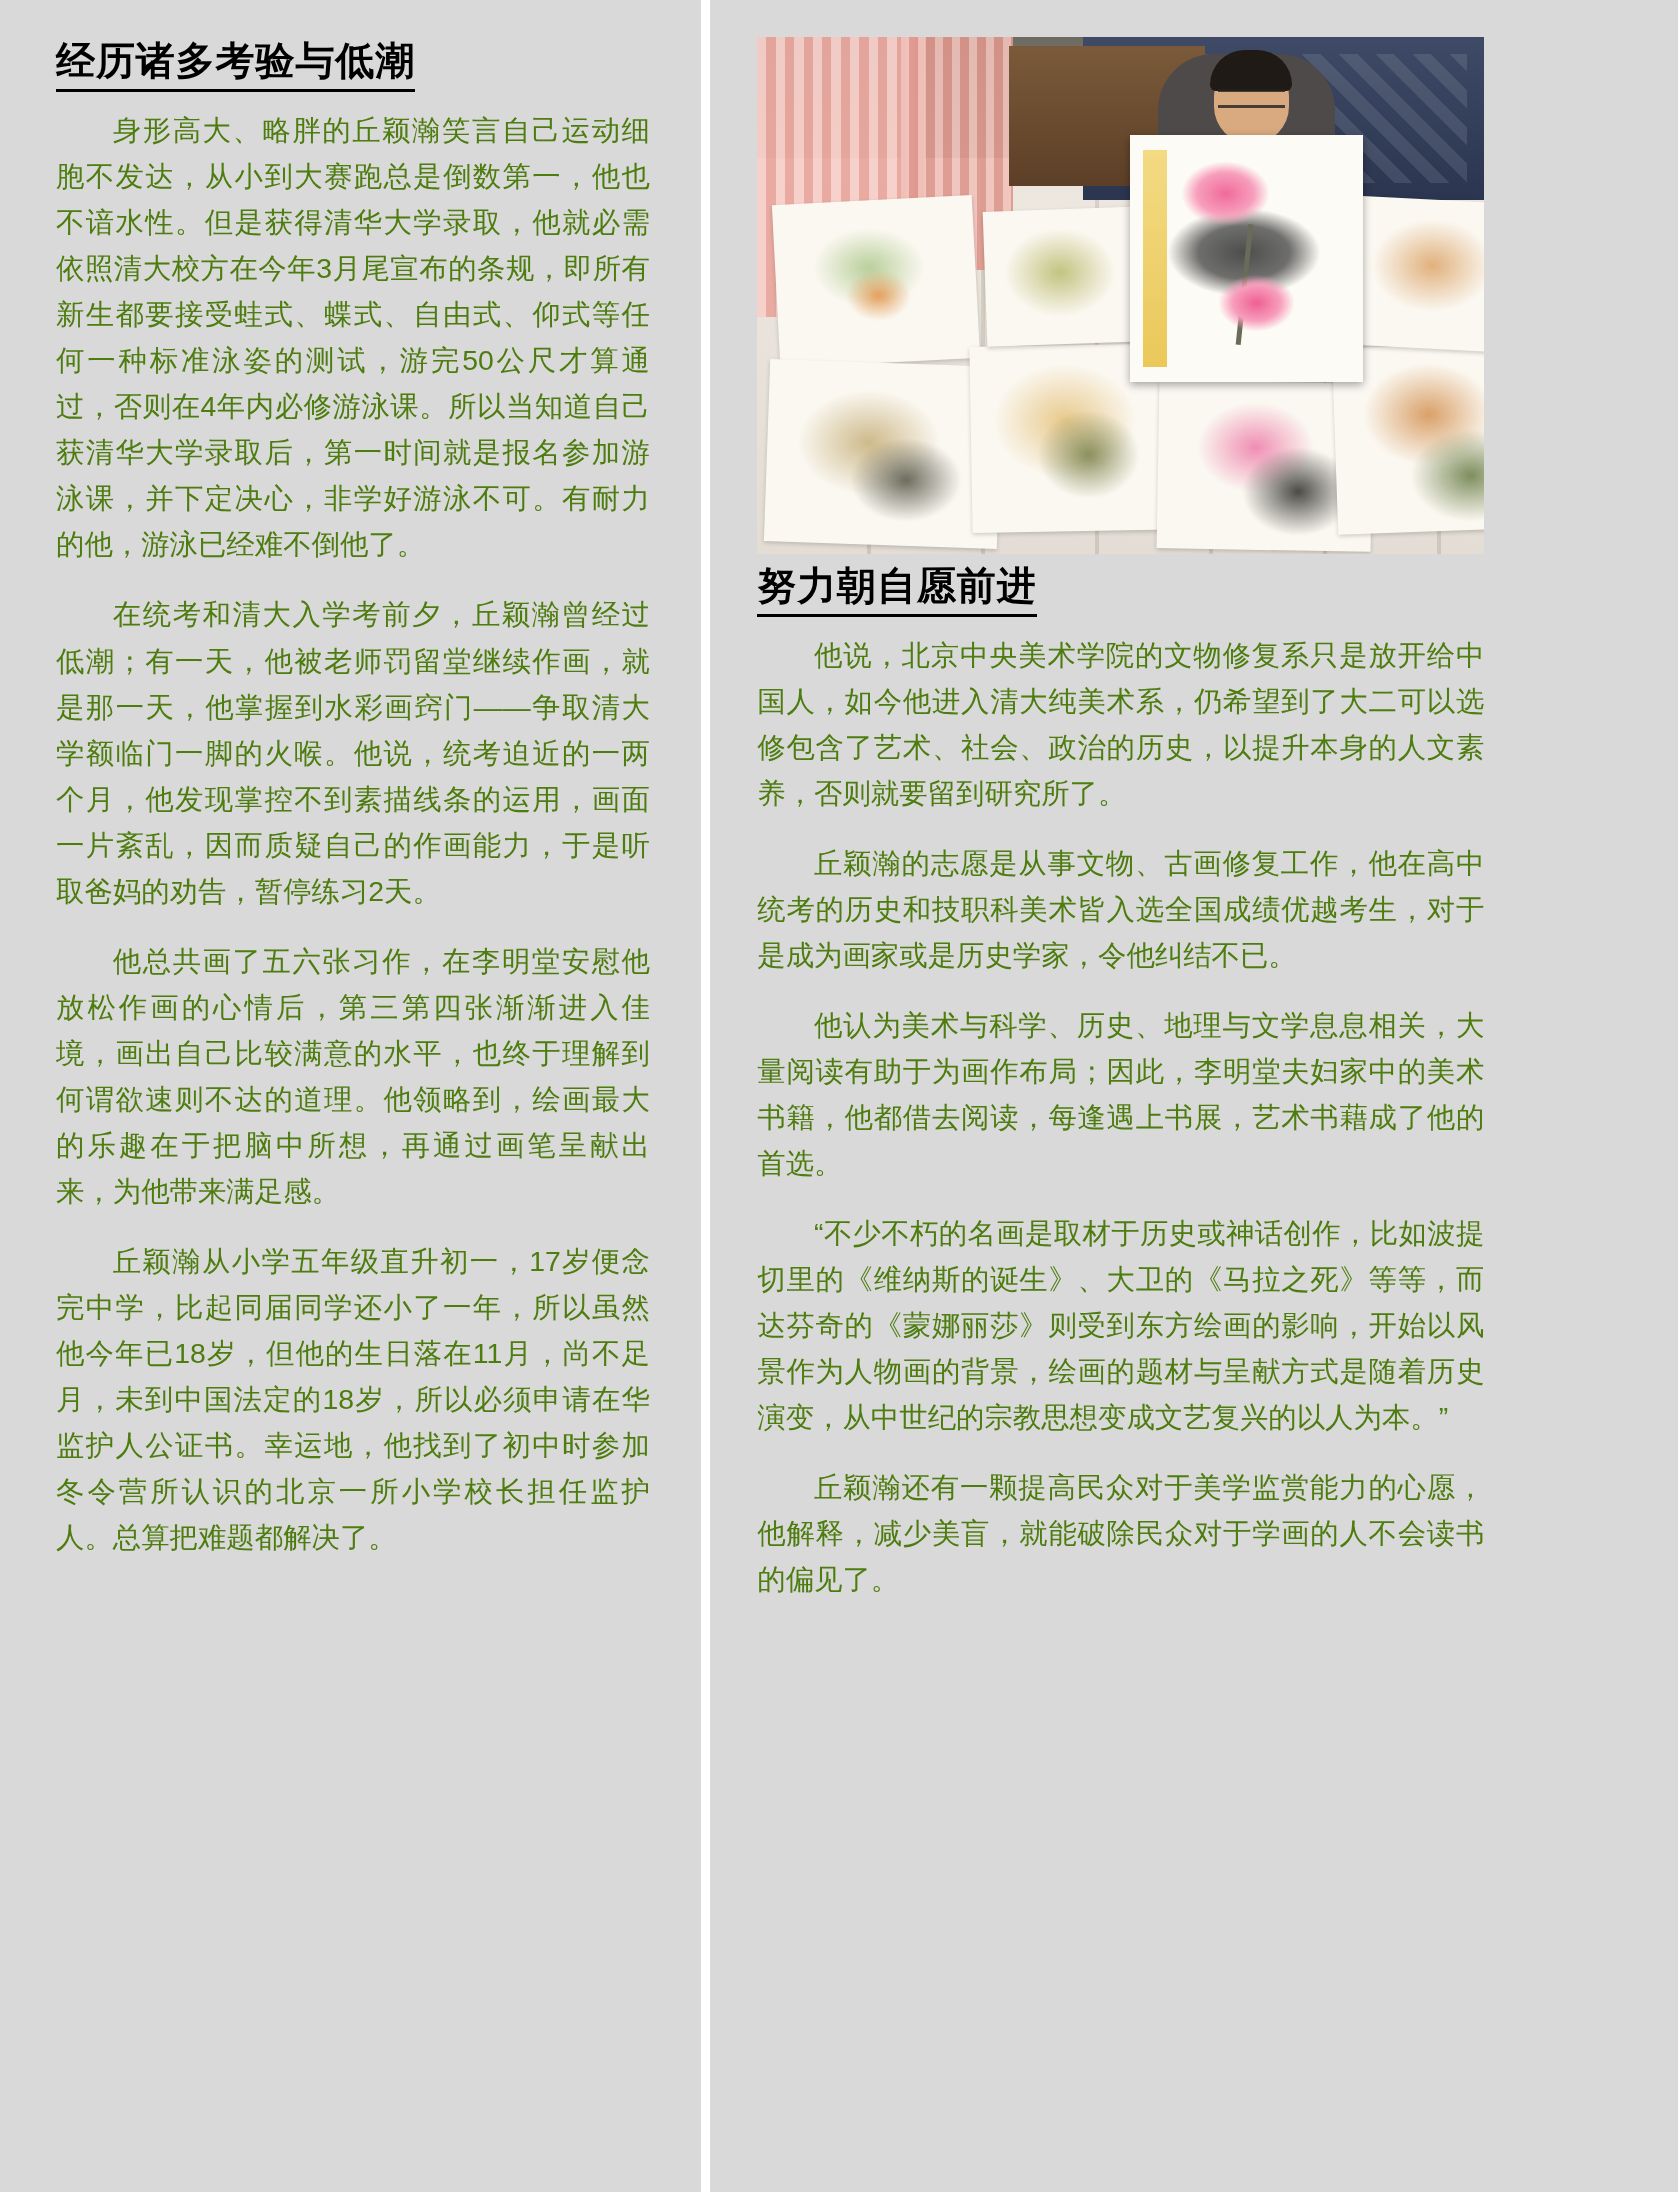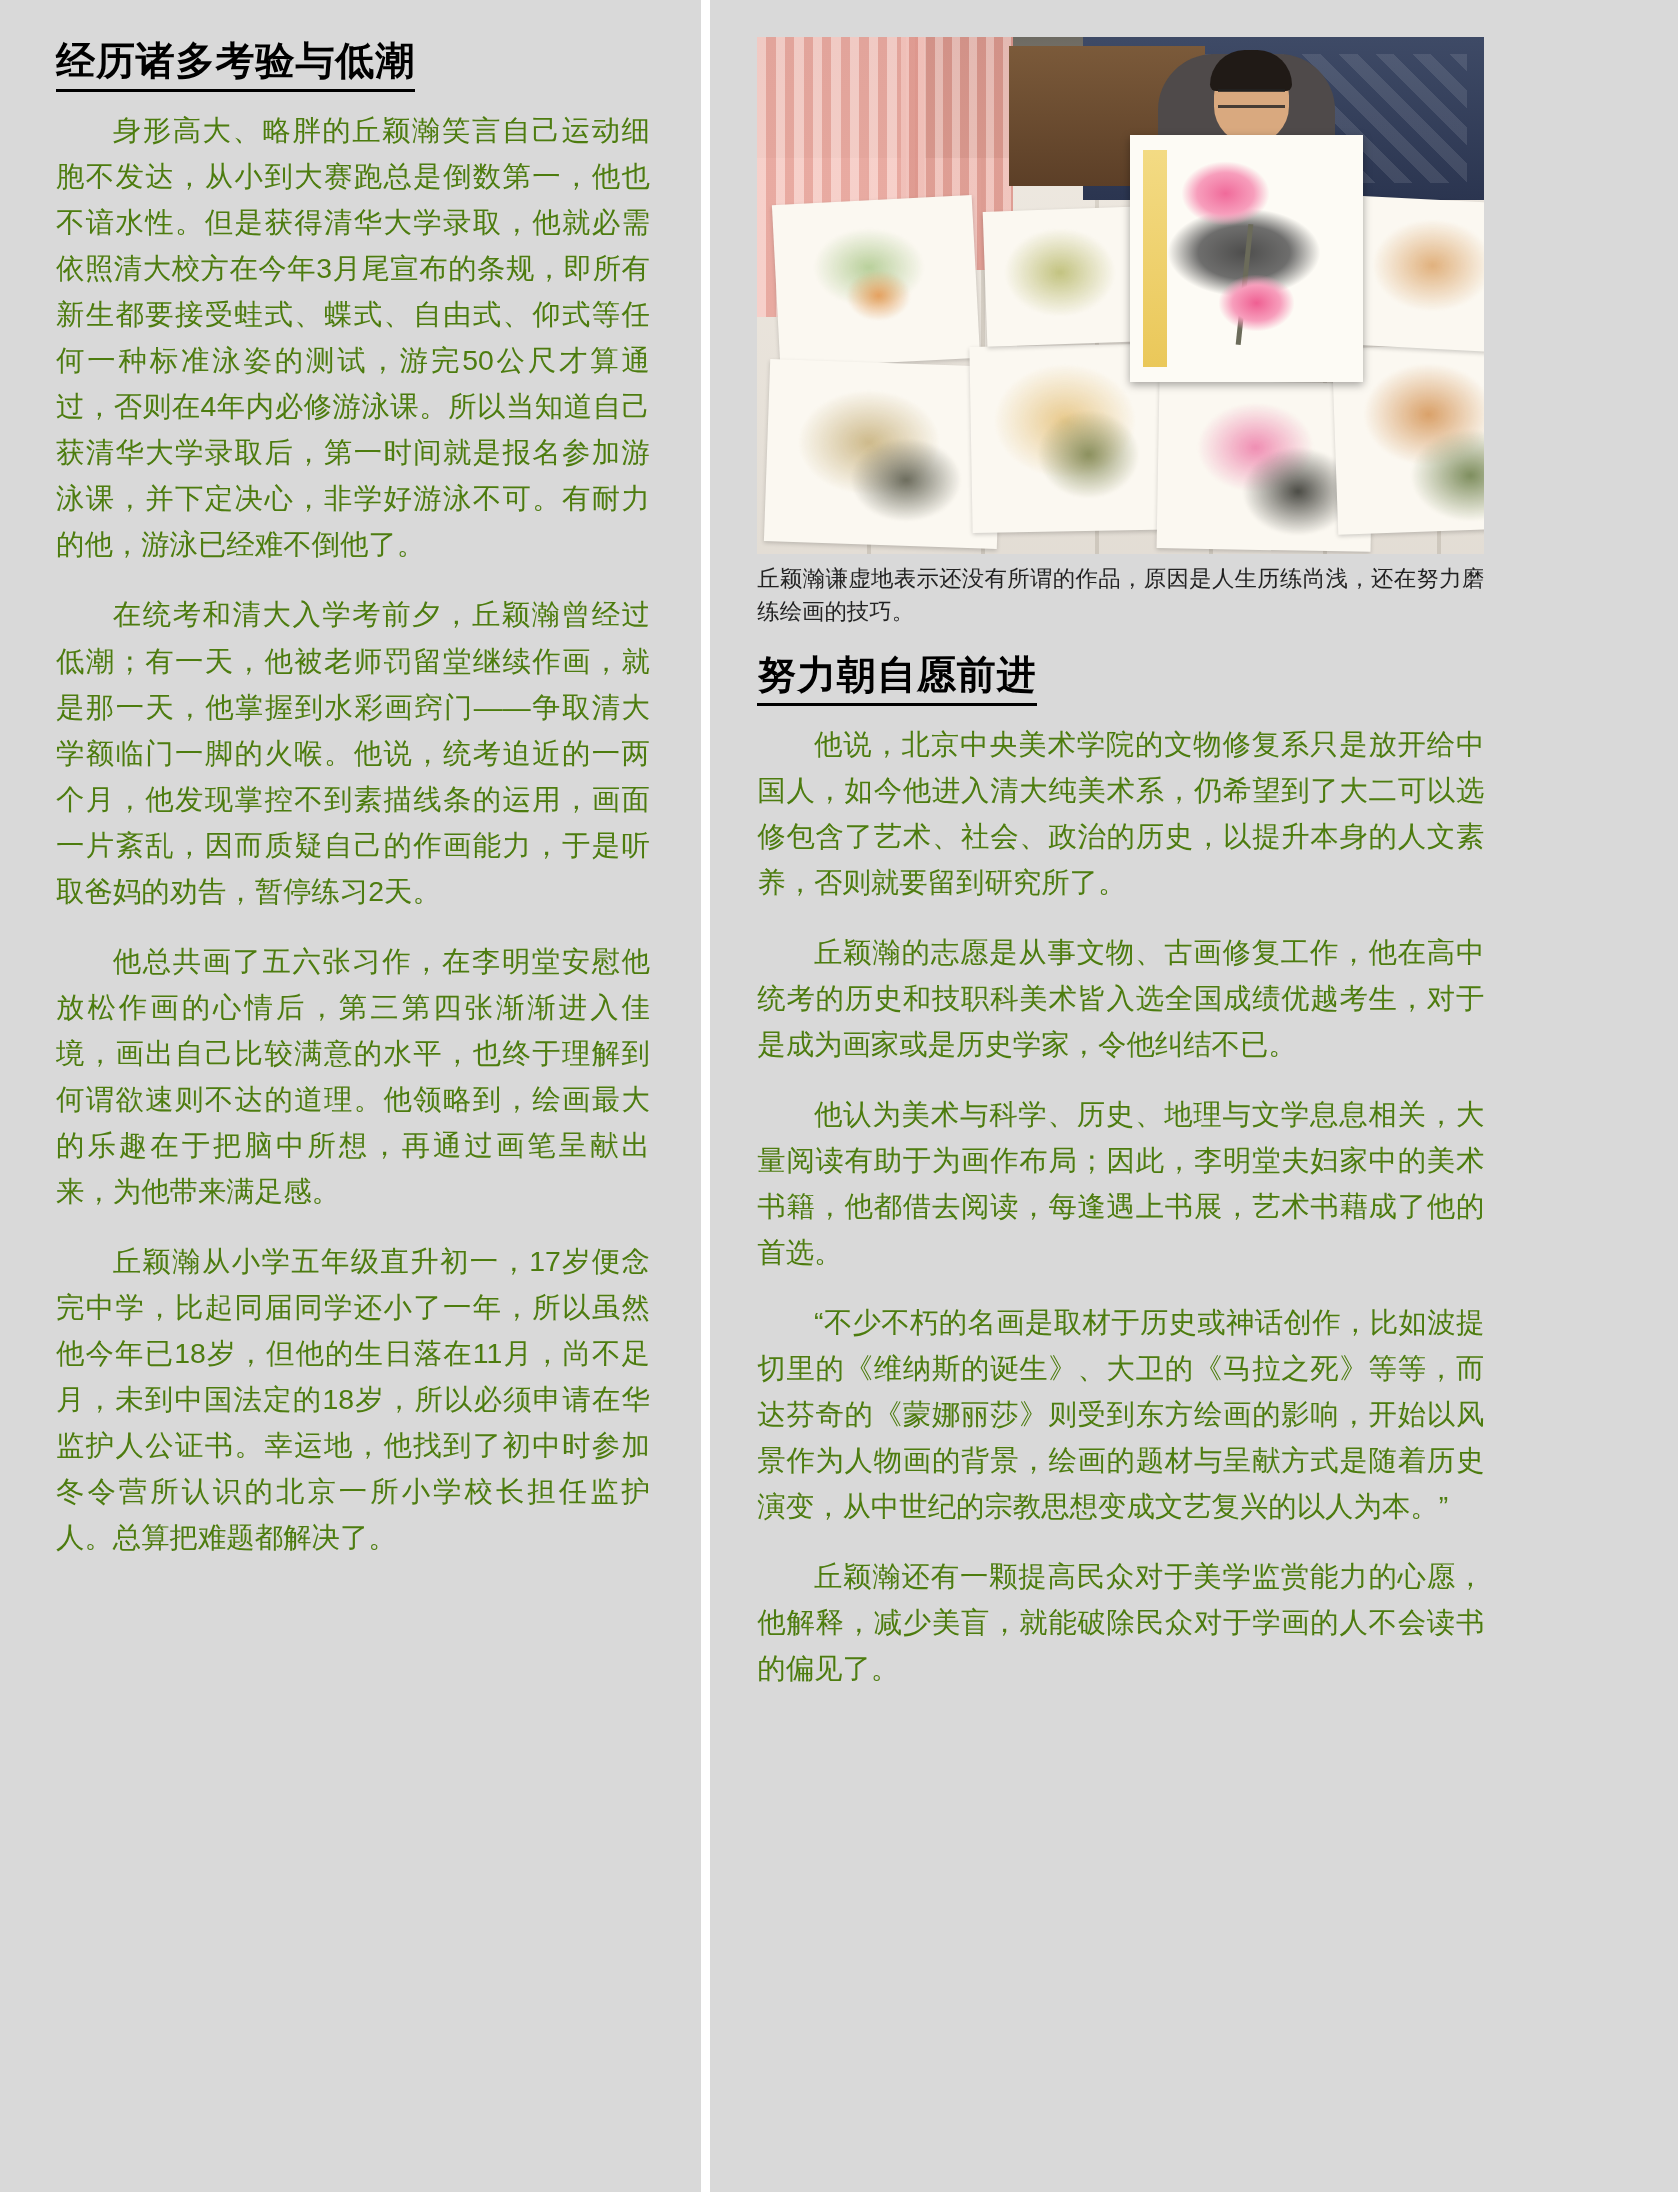--- a/index.html
+++ b/index.html
@@ -256,21 +256,20 @@
         <div class="glasses"></div>
 
         <div class="canvas-held">
           <div class="band"></div>
           <div class="leaf-dark"></div>
           <div class="lotus-pink"></div>
           <div class="stalk"></div>
           <div class="lotus-pink2"></div>
         </div>
       </div>
-      <div class="caption">丘颖瀚谦虚地表示还没有所谓的作品，原因是人生历练尚浅，还在努力磨练绘画的技巧。</div>
     </div>
 
     <div class="heading-wrap">
       <h2 class="heading">努力朝自愿前进</h2>
     </div>
     <p class="body-text">他说，北京中央美术学院的文物修复系只是放开给中国人，如今他进入清大纯美术系，仍希望到了大二可以选修包含了艺术、社会、政治的历史，以提升本身的人文素养，否则就要留到研究所了。</p>
     <p class="body-text">丘颖瀚的志愿是从事文物、古画修复工作，他在高中统考的历史和技职科美术皆入选全国成绩优越考生，对于是成为画家或是历史学家，令他纠结不已。</p>
     <p class="body-text">他认为美术与科学、历史、地理与文学息息相关，大量阅读有助于为画作布局；因此，李明堂夫妇家中的美术书籍，他都借去阅读，每逢遇上书展，艺术书藉成了他的首选。</p>
     <p class="body-text">“不少不朽的名画是取材于历史或神话创作，比如波提切里的《维纳斯的诞生》、大卫的《马拉之死》等等，而达芬奇的《蒙娜丽莎》则受到东方绘画的影响，开始以风景作为人物画的背景，绘画的题材与呈献方式是随着历史演变，从中世纪的宗教思想变成文艺复兴的以人为本。”</p>
     <p class="body-text">丘颖瀚还有一颗提高民众对于美学监赏能力的心愿，他解释，减少美盲，就能破除民众对于学画的人不会读书的偏见了。</p>

